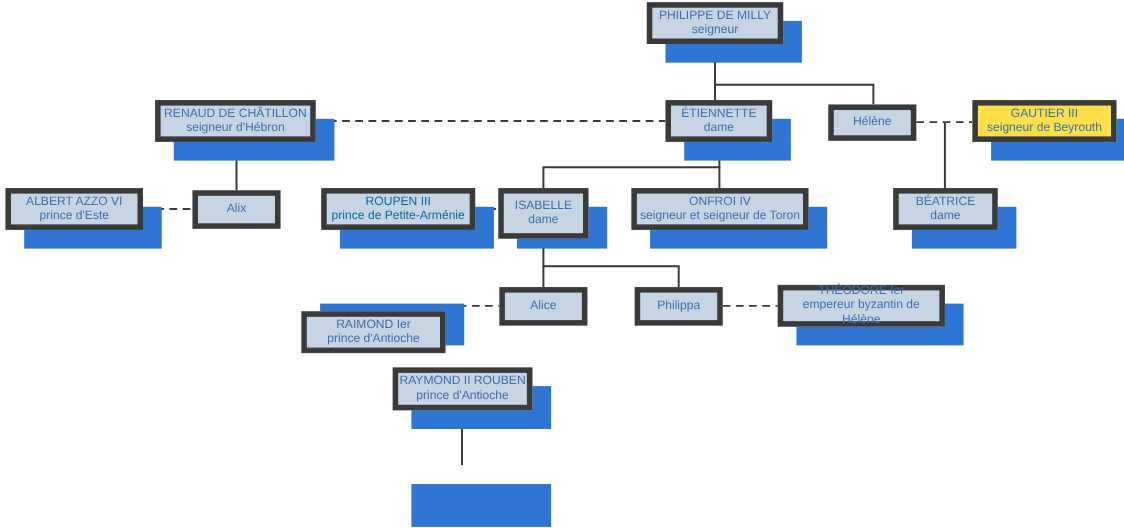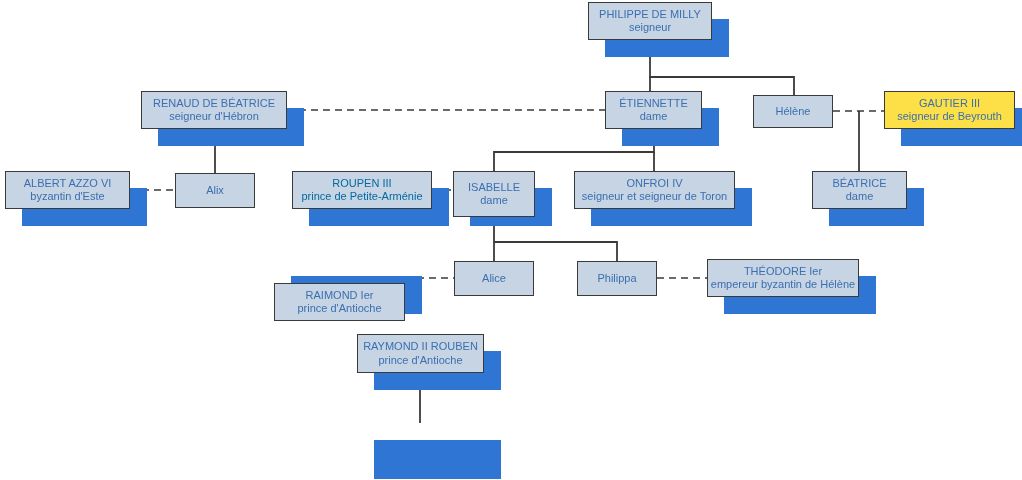--- a/index.html
+++ b/index.html
@@ -1,19 +1,19 @@
 <!DOCTYPE html>
 <html><head>
 <meta charset="utf-8">
 <style>
   html,body{margin:0;padding:0;background:#ffffff;}
   body{font-family:"Liberation Sans","DejaVu Sans",sans-serif;}
   #diagram{position:relative;width:1022px;height:480px;overflow:hidden;background:#fff;}
   #edges{position:absolute;left:0;top:0;width:1022px;height:480px;}
-  .node{position:absolute;box-sizing:border-box;background:#c6d4e4;border:1px solid #14532d;
+  .node{position:absolute;box-sizing:border-box;background:#c6d4e4;border:5px solid #14532d;
         display:flex;flex-direction:column;align-items:center;justify-content:center;
         color:#3b6fb0;text-align:center;line-height:1.22;z-index:3;}
   .node .n1{font-size:11px;}
   .node .n2{font-size:11px;}
   .node.single{justify-content:center;}
   .shadow{position:absolute;background:#2e75d4;z-index:1;}
 </style>
 </head>
 <body>
 
@@ -35,40 +35,40 @@
       <polyline points="657,278 707,278" fill="none" stroke="#3a3a3a" stroke-width="1.6" stroke-dasharray="7,5"></polyline>
       <polyline points="420,373 420,423" fill="none" stroke="#3a3a3a" stroke-width="1.8"></polyline>
     </svg>
 <div class="shadow" style="left: 605px; top: 19px; width: 124px; height: 38px; background: rgb(46, 117, 212);"></div>
     <div class="node" style="left: 588px; top: 2px; width: 124px; height: 38px; background: rgb(198, 212, 228); border-color: rgb(58, 58, 58); color: rgb(59, 111, 176);">
       <span class="n1">PHILIPPE DE MILLY</span>
       <span class="n2">seigneur</span>
     </div>
     <div class="shadow" style="left: 158px; top: 108px; width: 146px; height: 38px; background: rgb(46, 117, 212);"></div>
     <div class="node" style="left: 141px; top: 91px; width: 146px; height: 38px; background: rgb(198, 212, 228); border-color: rgb(58, 58, 58); color: rgb(59, 111, 176);">
-      <span class="n1">RENAUD DE BÉATRICE</span>
+      <span class="n1">RENAUD DE CHÂTILLON</span>
       <span class="n2">seigneur d'Hébron</span>
     </div>
     <div class="shadow" style="left: 622px; top: 108px; width: 97px; height: 38px; background: rgb(46, 117, 212);"></div>
     <div class="node" style="left: 605px; top: 91px; width: 97px; height: 38px; background: rgb(198, 212, 228); border-color: rgb(58, 58, 58); color: rgb(59, 111, 176);">
       <span class="n1">ÉTIENNETTE</span>
       <span class="n2">dame</span>
     </div>
     <div class="node single" style="left: 753px; top: 95px; width: 80px; height: 33px; background: rgb(198, 212, 228); border-color: rgb(58, 58, 58); color: rgb(59, 111, 176);">
       <span class="n1">Hélène</span>
     </div>
     <div class="shadow" style="left: 901px; top: 108px; width: 131px; height: 38px; background: rgb(46, 117, 212);"></div>
     <div class="node" style="left: 884px; top: 91px; width: 131px; height: 38px; background: #fde047; border-color: rgb(58, 58, 58); color: rgb(59, 111, 176);">
       <span class="n1">GAUTIER III</span>
       <span class="n2">seigneur de Beyrouth</span>
     </div>
     <div class="shadow" style="left: 22px; top: 188px; width: 125px; height: 38px; background: rgb(46, 117, 212);"></div>
     <div class="node" style="left: 5px; top: 171px; width: 125px; height: 38px; background: rgb(198, 212, 228); border-color: rgb(58, 58, 58); color: rgb(59, 111, 176);">
       <span class="n1">ALBERT AZZO VI</span>
-      <span class="n2">byzantin d'Este</span>
+      <span class="n2">prince d'Este</span>
     </div>
     <div class="node single" style="left: 175px; top: 173px; width: 80px; height: 35px; background: rgb(198, 212, 228); border-color: rgb(58, 58, 58); color: rgb(59, 111, 176);">
       <span class="n1">Alix</span>
     </div>
     <div class="shadow" style="left: 309px; top: 188px; width: 140px; height: 38px; background: rgb(46, 117, 212);"></div>
     <div class="node" style="left: 292px; top: 171px; width: 140px; height: 38px; background: rgb(198, 212, 228); border-color: rgb(58, 58, 58); color: #0369a1;">
       <span class="n1">ROUPEN III</span>
       <span class="n2">prince de Petite-Arménie</span>
     </div>
     <div class="shadow" style="left: 470px; top: 188px; width: 82px; height: 38px; background: rgb(46, 117, 212);"></div>

